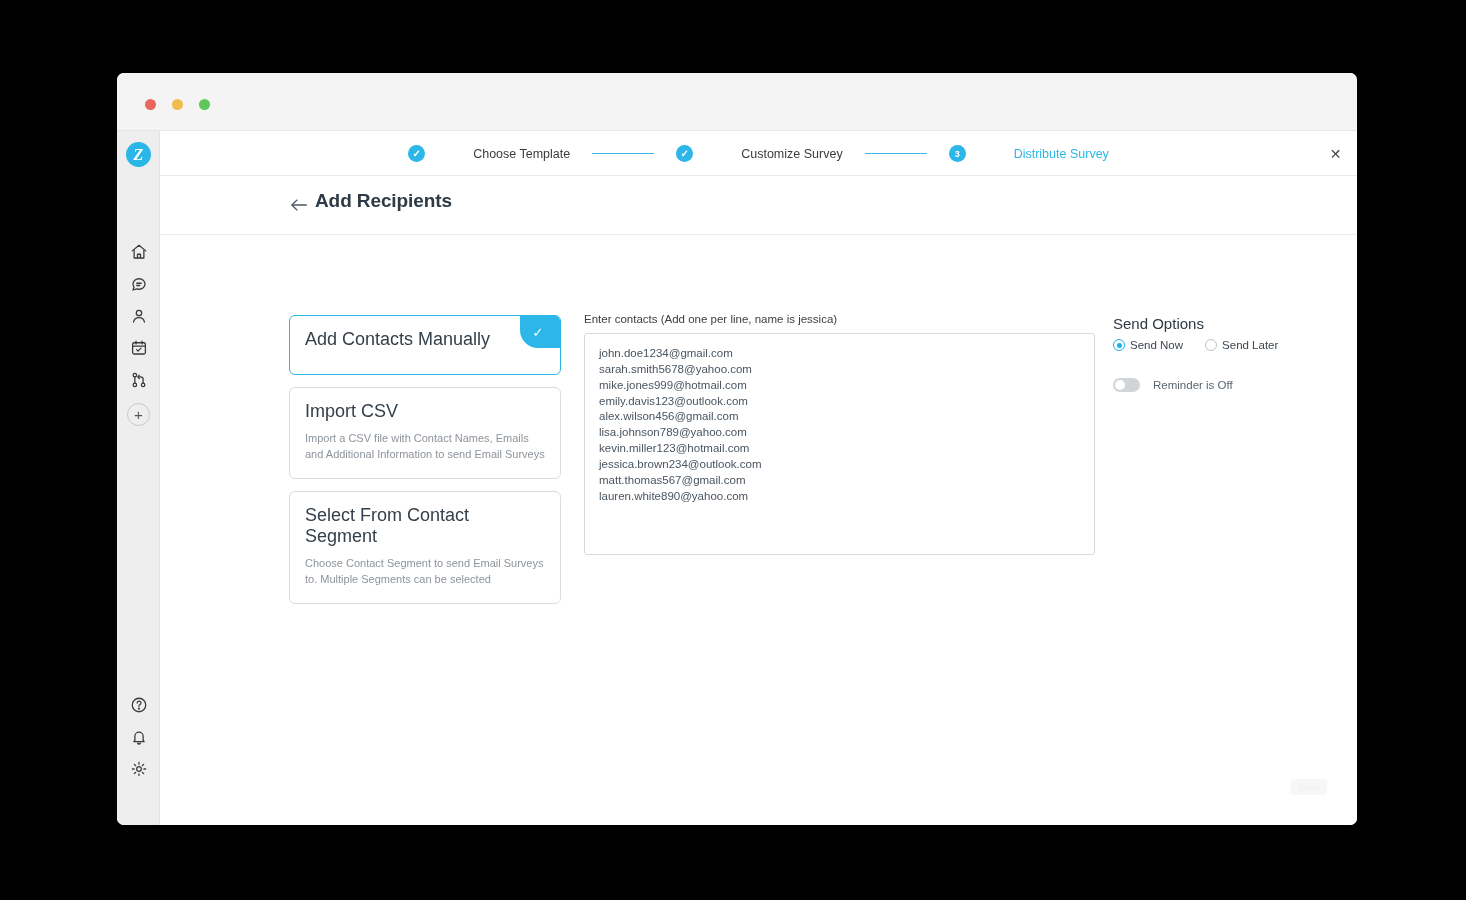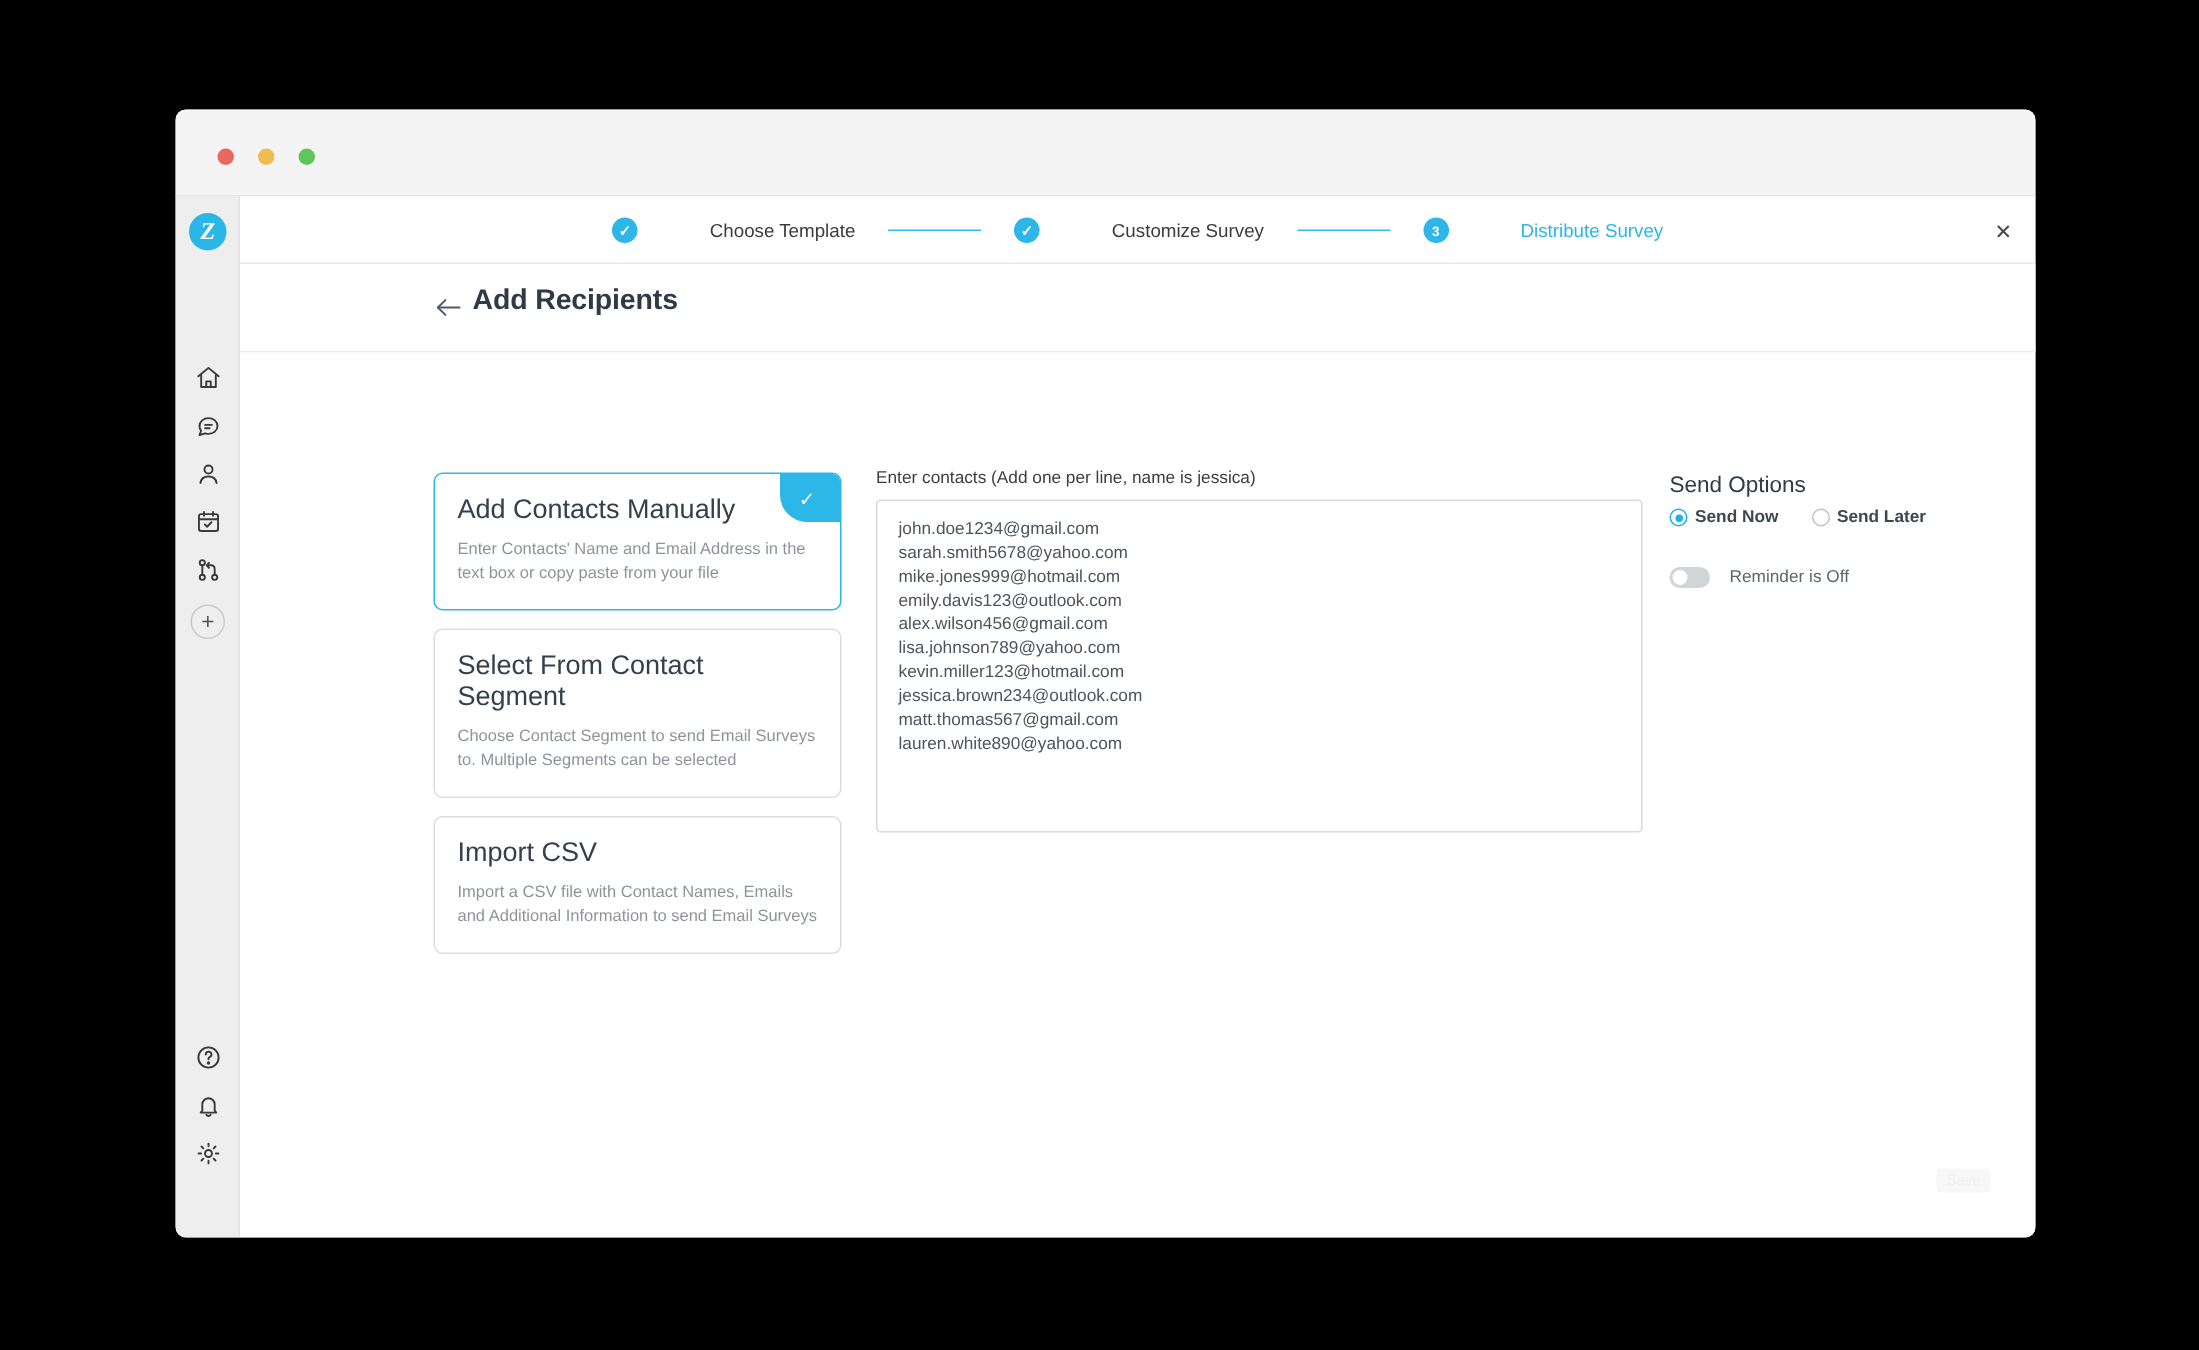--- a/index.html
+++ b/index.html
@@ -192,21 +192,21 @@
     resize: none; outline: none;
     background: #ffffff;
   }
 
   
   #send-options { position: absolute; left: 953px; top: 80px; width: 230px; }
   #send-options-title {
     font-size: 15px; font-weight: normal; color: #2e3a45; margin-bottom: 7px;
   }
   .radio-row { display: flex; align-items: center; gap: 7px; }
-  .radio-item { display: flex; align-items: flex-start; gap: 5px; margin-right: 15px; font-weight: bold; }
+  .radio-item { display: flex; align-items: flex-start; gap: 5px; margin-right: 15px; }
   .radio-dot {
     width: 12px; height: 12px; border-radius: 50%;
     border: 1.5px solid #c2c2c2; background: #ffffff;
     display: flex; align-items: center; justify-content: center;
   }
   .radio-dot.on { border-color: #1ab4ea; }
   .radio-dot.on::after {
     content: ""; width: 5px; height: 5px; border-radius: 50%;
     background: #1ab4ea;
   }
@@ -340,32 +340,31 @@
     <div id="page-title">Add Recipients</div>
     <button id="preview-button">Preview</button>
   </div>
 
   <div id="main">
 
     <div id="method-cards">
 
       <div class="method-card selected">
         <div class="method-title">Add Contacts Manually</div>
-        <div class="method-desc">Enter Contacts' Name and Email Address in the text box or copy paste from your file</div>
         <div class="card-check">✓</div>
+      </div>
+
+      <div class="method-card">
+        <div class="method-title">Import CSV</div>
+        <div class="method-desc">Import a CSV file with Contact Names, Emails and Additional Information to send Email Surveys</div>
       </div>
 
       <div class="method-card">
         <div class="method-title">Select From Contact Segment</div>
         <div class="method-desc">Choose Contact Segment to send Email Surveys to. Multiple Segments can be selected</div>
-      </div>
-
-      <div class="method-card">
-        <div class="method-title">Import CSV</div>
-        <div class="method-desc">Import a CSV file with Contact Names, Emails and Additional Information to send Email Surveys</div>
       </div>
 
     </div>
 
     <div id="contacts-block">
       <div id="contacts-label">Enter contacts (Add one per line, name is jessica)</div>
       <textarea id="contacts-textarea" placeholder="Enter contacts (Add one per line, name is optional)" style="">john.doe1234@gmail.com
 sarah.smith5678@yahoo.com
 mike.jones999@hotmail.com
 emily.davis123@outlook.com

